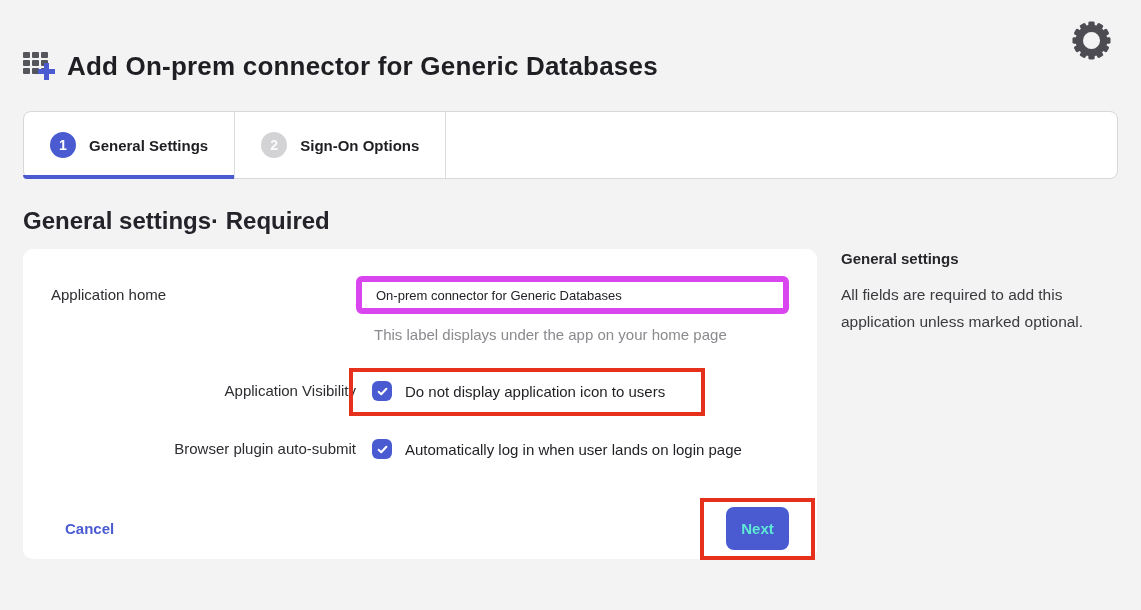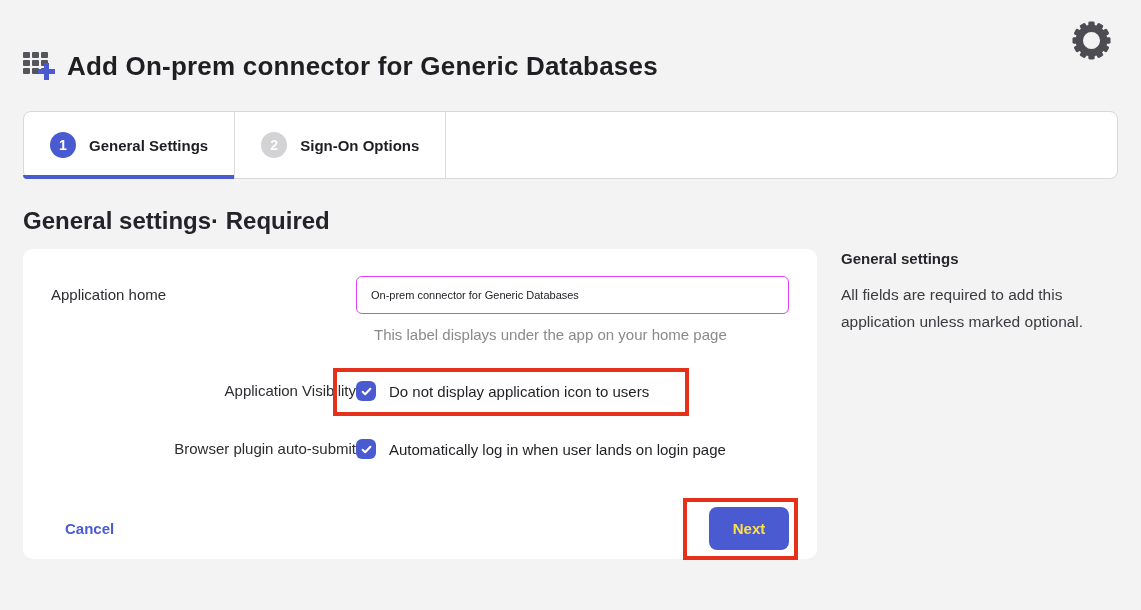--- a/index.html
+++ b/index.html
@@ -57,52 +57,52 @@
   .main { display: flex; gap: 24px; margin-top: 14px; align-items: flex-start; }
   .card {
     width: 795px; background: #ffffff; border-radius: 10px;
     padding: 27px 28px 9px 28px; position: relative;
   }
   .form-row { display: grid; grid-template-columns: 305px 1fr; align-items: flex-start; }
   .form-label { font-size: 15px; color: #2d2d32; padding-top: 10px; }
   .row-check .form-label { padding-top: 1px; text-align: right; }
 
   .text-input {
-    width: 433px; height: 38px; border: 1px solid #d946ef; border-radius: 6px;
-    padding: 0 14px; font-size: 11px; color: #222228; background: #fff;
+    width: 433px; height: 38px; border: 6px solid #d946ef; border-radius: 6px;
+    padding: 0 14px; font-size: 13px; color: #222228; background: #fff;
     font-family: "Liberation Sans", sans-serif; outline: none;
   }
   .help-text { margin-top: 12px; margin-left: 18px; font-size: 15px; color: #8a8a8f; }
 
   .row-1 { margin-bottom: 38px; }
   .row-check { margin-bottom: 38px; }
   .row-check.last { margin-bottom: 48px; }
 
-  .check-wrap { position: relative; display: flex; align-items: center; gap: 13px; height: 20px; }
+  .check-wrap { position: relative; display: flex; align-items: center; gap: 13px; height: 20px; margin-left: 16px; }
   .checkbox {
     width: 20px; height: 20px; border-radius: 6px; background: #4a5bd2;
     display: flex; align-items: center; justify-content: center; cursor: pointer; flex: 0 0 auto;
   }
   .checkbox svg { display: block; }
   .check-label { font-size: 15px; color: #1f1f24; cursor: pointer; }
 
   .highlight-box {
     position: absolute; border: 4px solid #e5301b; pointer-events: none; z-index: 5;
   }
   .hl-visibility { left: -23px; top: -13px; width: 356px; height: 48px; }
 
   
   .card-footer { display: flex; align-items: center; justify-content: space-between; }
   .cancel-link {
     margin-left: 14px; font-size: 15px; font-weight: 700; color: #4a5bd2;
     text-decoration: none; cursor: pointer;
   }
   .next-wrap { position: relative; }
   .next-button {
-    width: 80px; height: 43px; background: #4a5bd2; color: #fde047;
+    width: 63px; height: 43px; background: #4a5bd2; color: #5eead4;
     border: none; border-radius: 8px; font-size: 15px; font-weight: 700;
     font-family: "Liberation Sans", sans-serif; cursor: pointer;
   }
   .hl-next { left: -26px; top: -9px; width: 115px; height: 62px; }
 
   
   .side-panel { width: 278px; padding-top: 1px; }
   .side-heading { font-size: 15px; font-weight: 700; color: #26262b; margin-bottom: 15px; }
   .side-body { font-size: 15.5px; color: #3a3a3f; line-height: 1.72; }
 </style>

